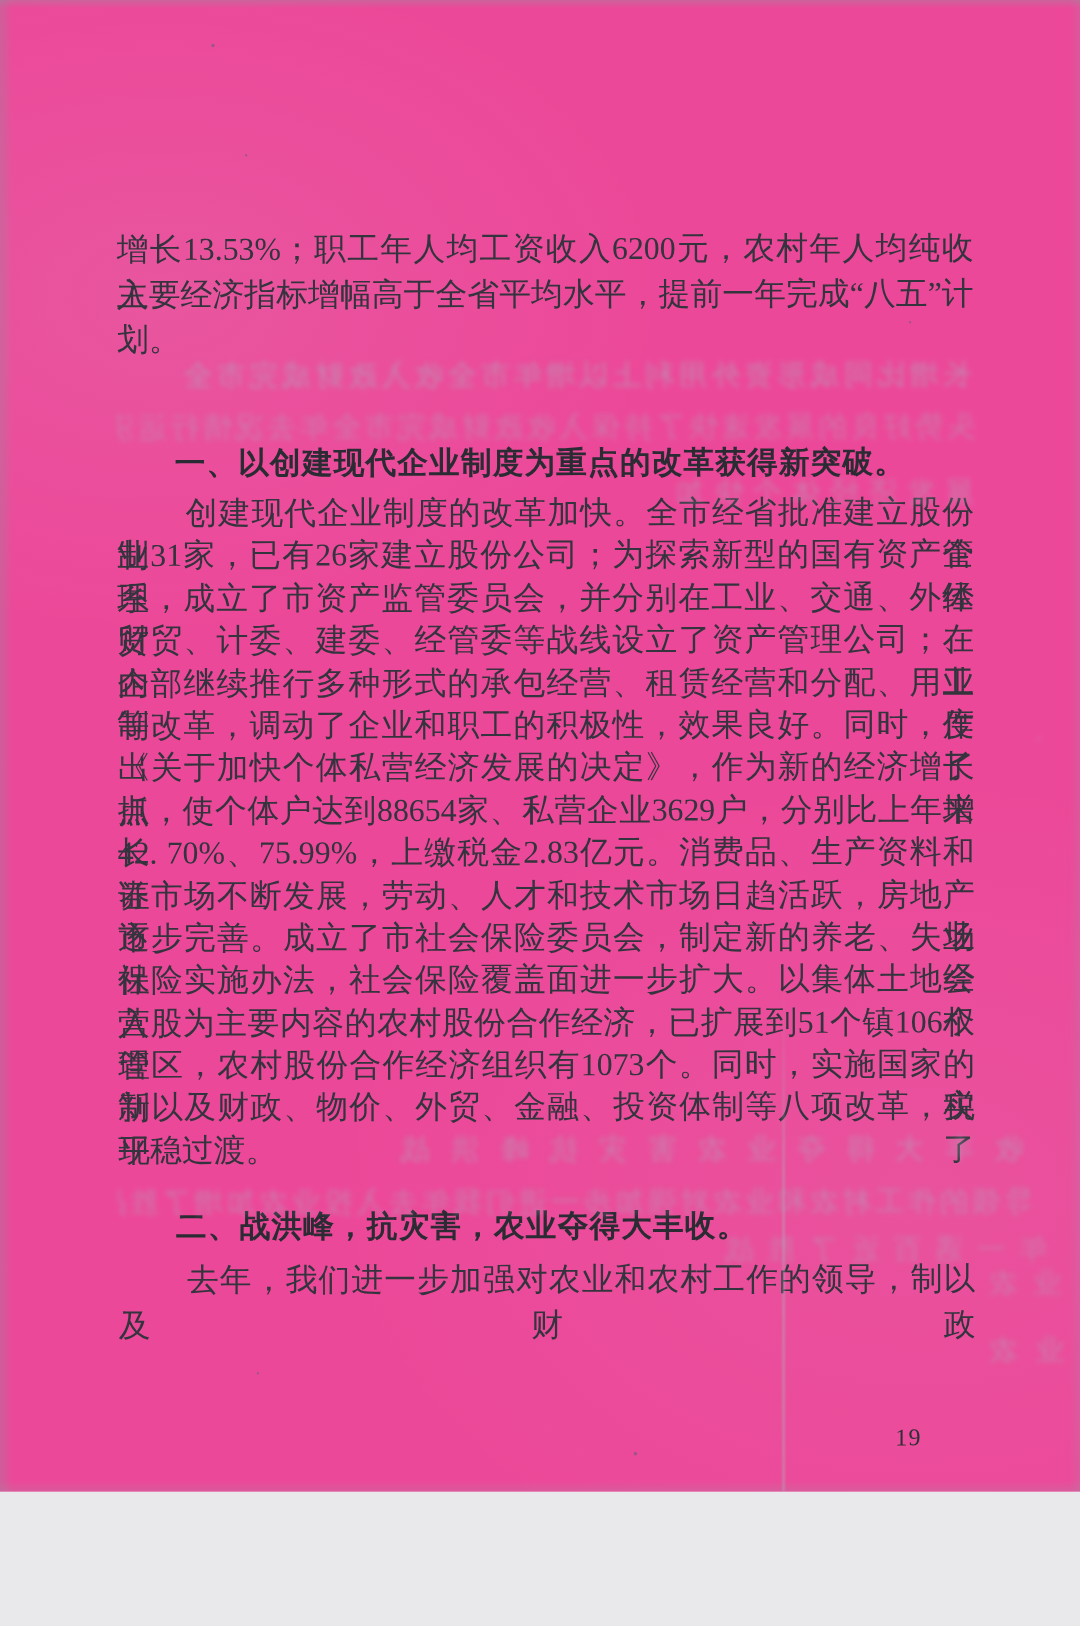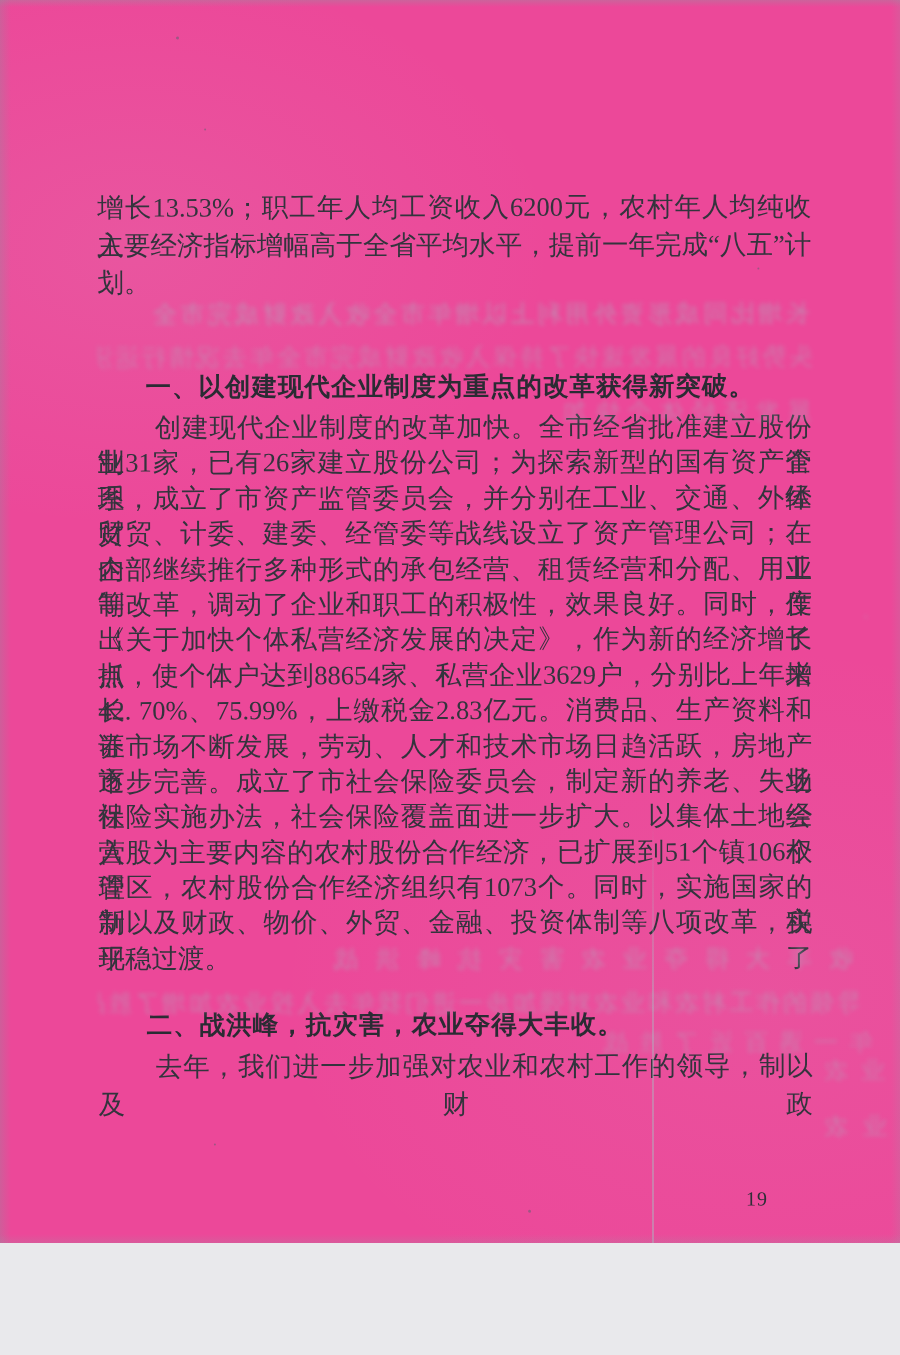--- a/index.html
+++ b/index.html
@@ -47,21 +47,21 @@
   .p3 { top: 1048px; }
   .heading {
     position: absolute; left: 146px;
     font-family: "Liberation Sans", sans-serif;
     font-weight: 700;
     font-size: 25.5px; line-height: 34px;
     letter-spacing: 1px;
     color: #2a2b33;
   }
   .h1 { top: 369px; }
-  .h2 { top: 1007px; }
+  .h2 { top: 1007px; font-family: Liberation Mono, monospace; }
   .page-number {
     position: absolute; left: 745px; top: 1188px;
     font-size: 20px; color: #2e2f37;
     letter-spacing: 1px;
   }
   
   .ghost {
     position: absolute;
     height: 30px; line-height: 30px;
     overflow: hidden; white-space: nowrap;

